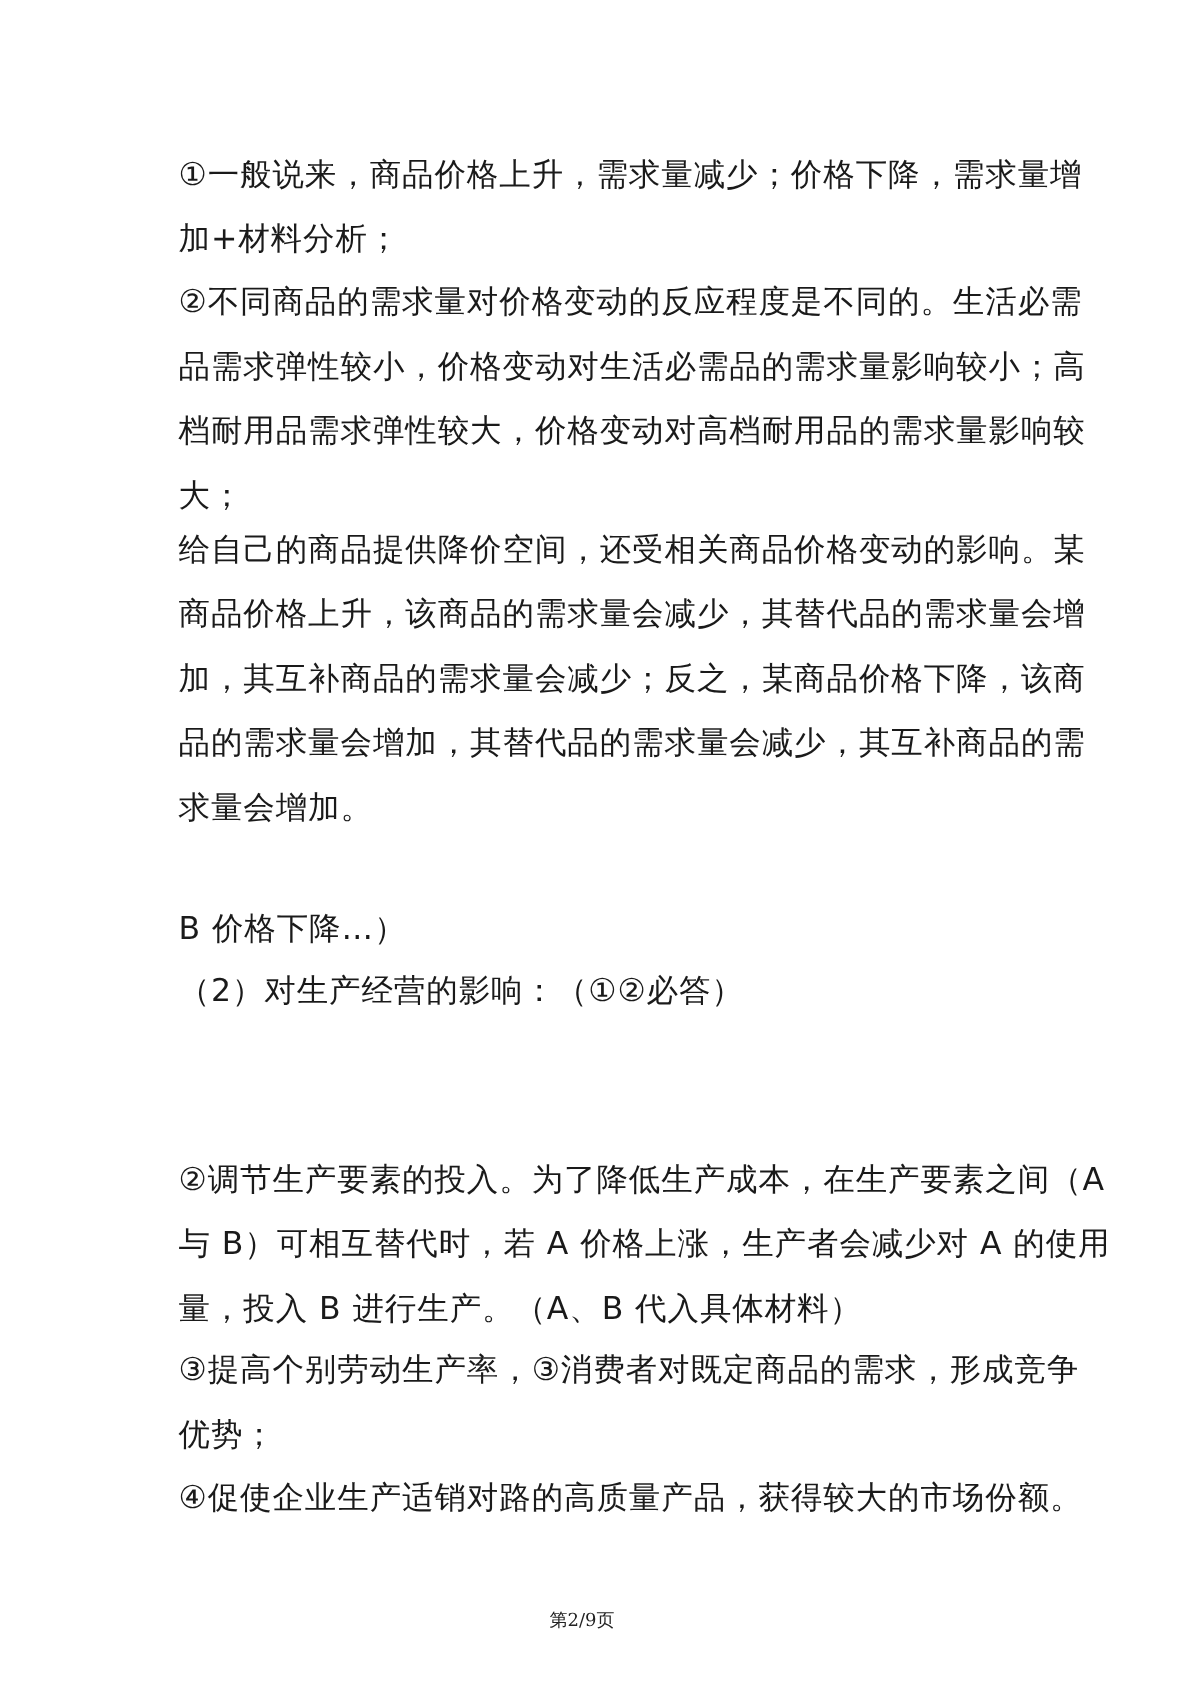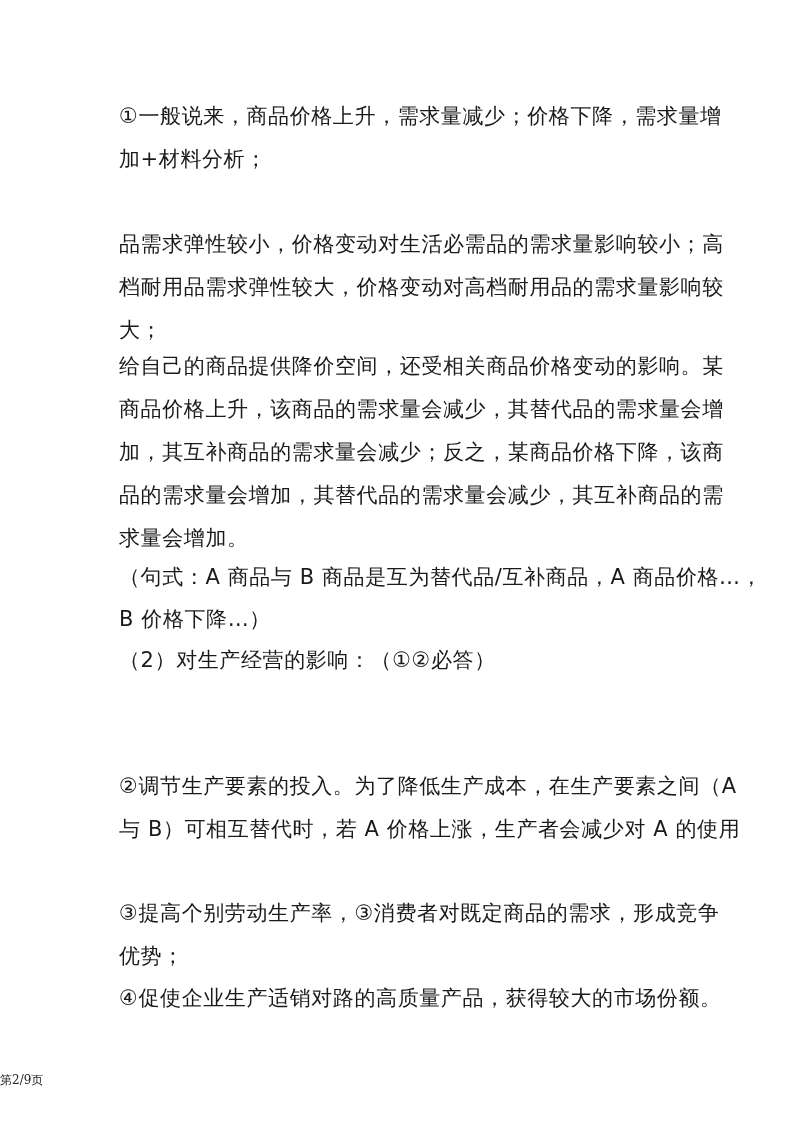--- a/index.html
+++ b/index.html
@@ -28,50 +28,52 @@
       font-size: 21px;
       line-height: 24px;
       white-space: nowrap;
       letter-spacing: 0.6px;
     }
     .footer {
       position: absolute;
       top: 1072px;
       left: 0;
       width: 776px;
+      text-align: center;
       font-family: "DejaVu Serif", "Liberation Serif", serif;
       font-size: 12px;
       color: #222;
     }
   </style>
 </head>
 <body>
 
 <div class="page">
   <div class="line" style="top:104px">①一般说来，商品价格上升，需求量减少；价格下降，需求量增</div>
   <div class="line" style="top:147px">加+材料分析；</div>
 
+  <div class="line" style="top:189px">②不同商品的需求量对价格变动的反应程度是不同的。生活必需</div>
   <div class="line" style="top:275px">档耐用品需求弹性较大，价格变动对高档耐用品的需求量影响较</div>
   <div class="line" style="top:232px">品需求弹性较小，价格变动对生活必需品的需求量影响较小；高</div>
   <div class="line" style="top:318px">大；</div>
 
   <div class="line" style="top:354px">给自己的商品提供降价空间，还受相关商品价格变动的影响。某</div>
   <div class="line" style="top:397px">商品价格上升，该商品的需求量会减少，其替代品的需求量会增</div>
   <div class="line" style="top:440px">加，其互补商品的需求量会减少；反之，某商品价格下降，该商</div>
   <div class="line" style="top:483px">品的需求量会增加，其替代品的需求量会减少，其互补商品的需</div>
   <div class="line" style="top:526px">求量会增加。</div>
 
-  <div class="line" style="top:565px">（句式：A 商品与 B 商品是互为替代品/互补商品，A 商品价格…，</div>
   <div class="line" style="top:607px">B 价格下降…）</div>
 
   <div class="line" style="top:648px">（2）对生产经营的影响：（①②必答）</div>
 
 
   <div class="line" style="top:774px">②调节生产要素的投入。为了降低生产成本，在生产要素之间（A</div>
   <div class="line" style="top:817px">与 B）可相互替代时，若 A 价格上涨，生产者会减少对 A 的使用</div>
+  <div class="line" style="top:860px">量，投入 B 进行生产。（A、B 代入具体材料）</div>
 
   <div class="line" style="top:901px">③提高个别劳动生产率，③消费者对既定商品的需求，形成竞争</div>
   <div class="line" style="top:944px">优势；</div>
 
   <div class="line" style="top:986px">④促使企业生产适销对路的高质量产品，获得较大的市场份额。</div>
 
   <div class="footer">第2/9页</div>
 </div>
 
 </body></html>

